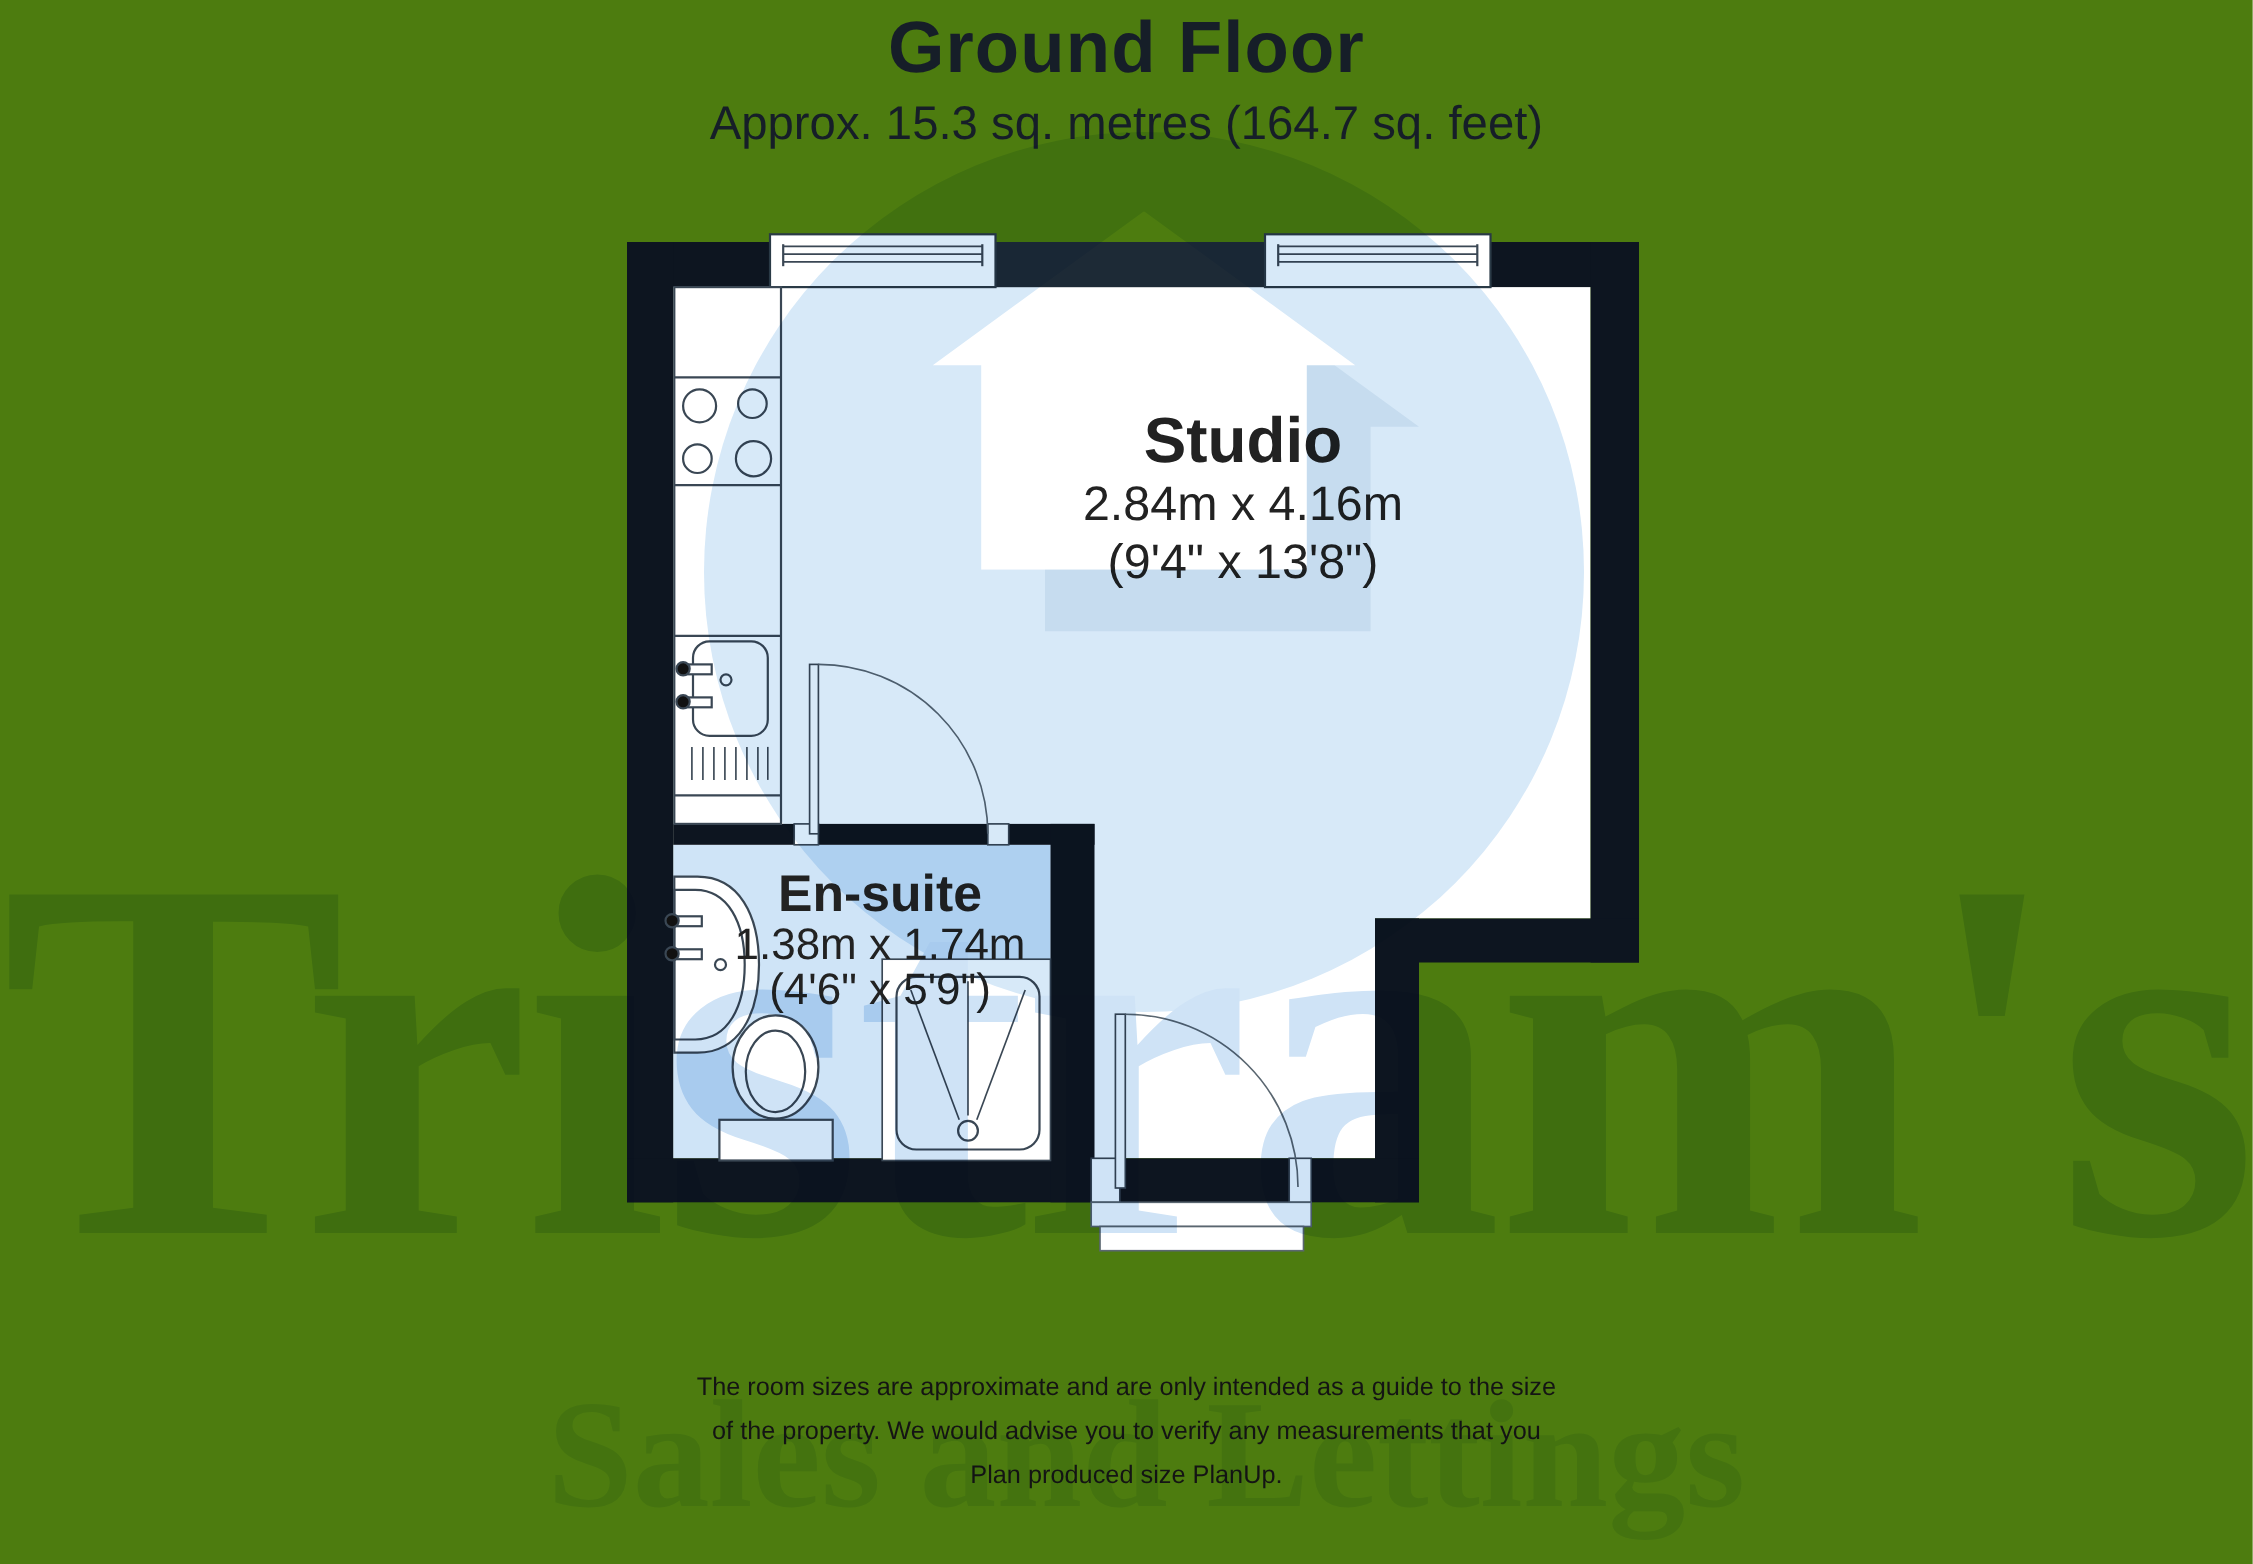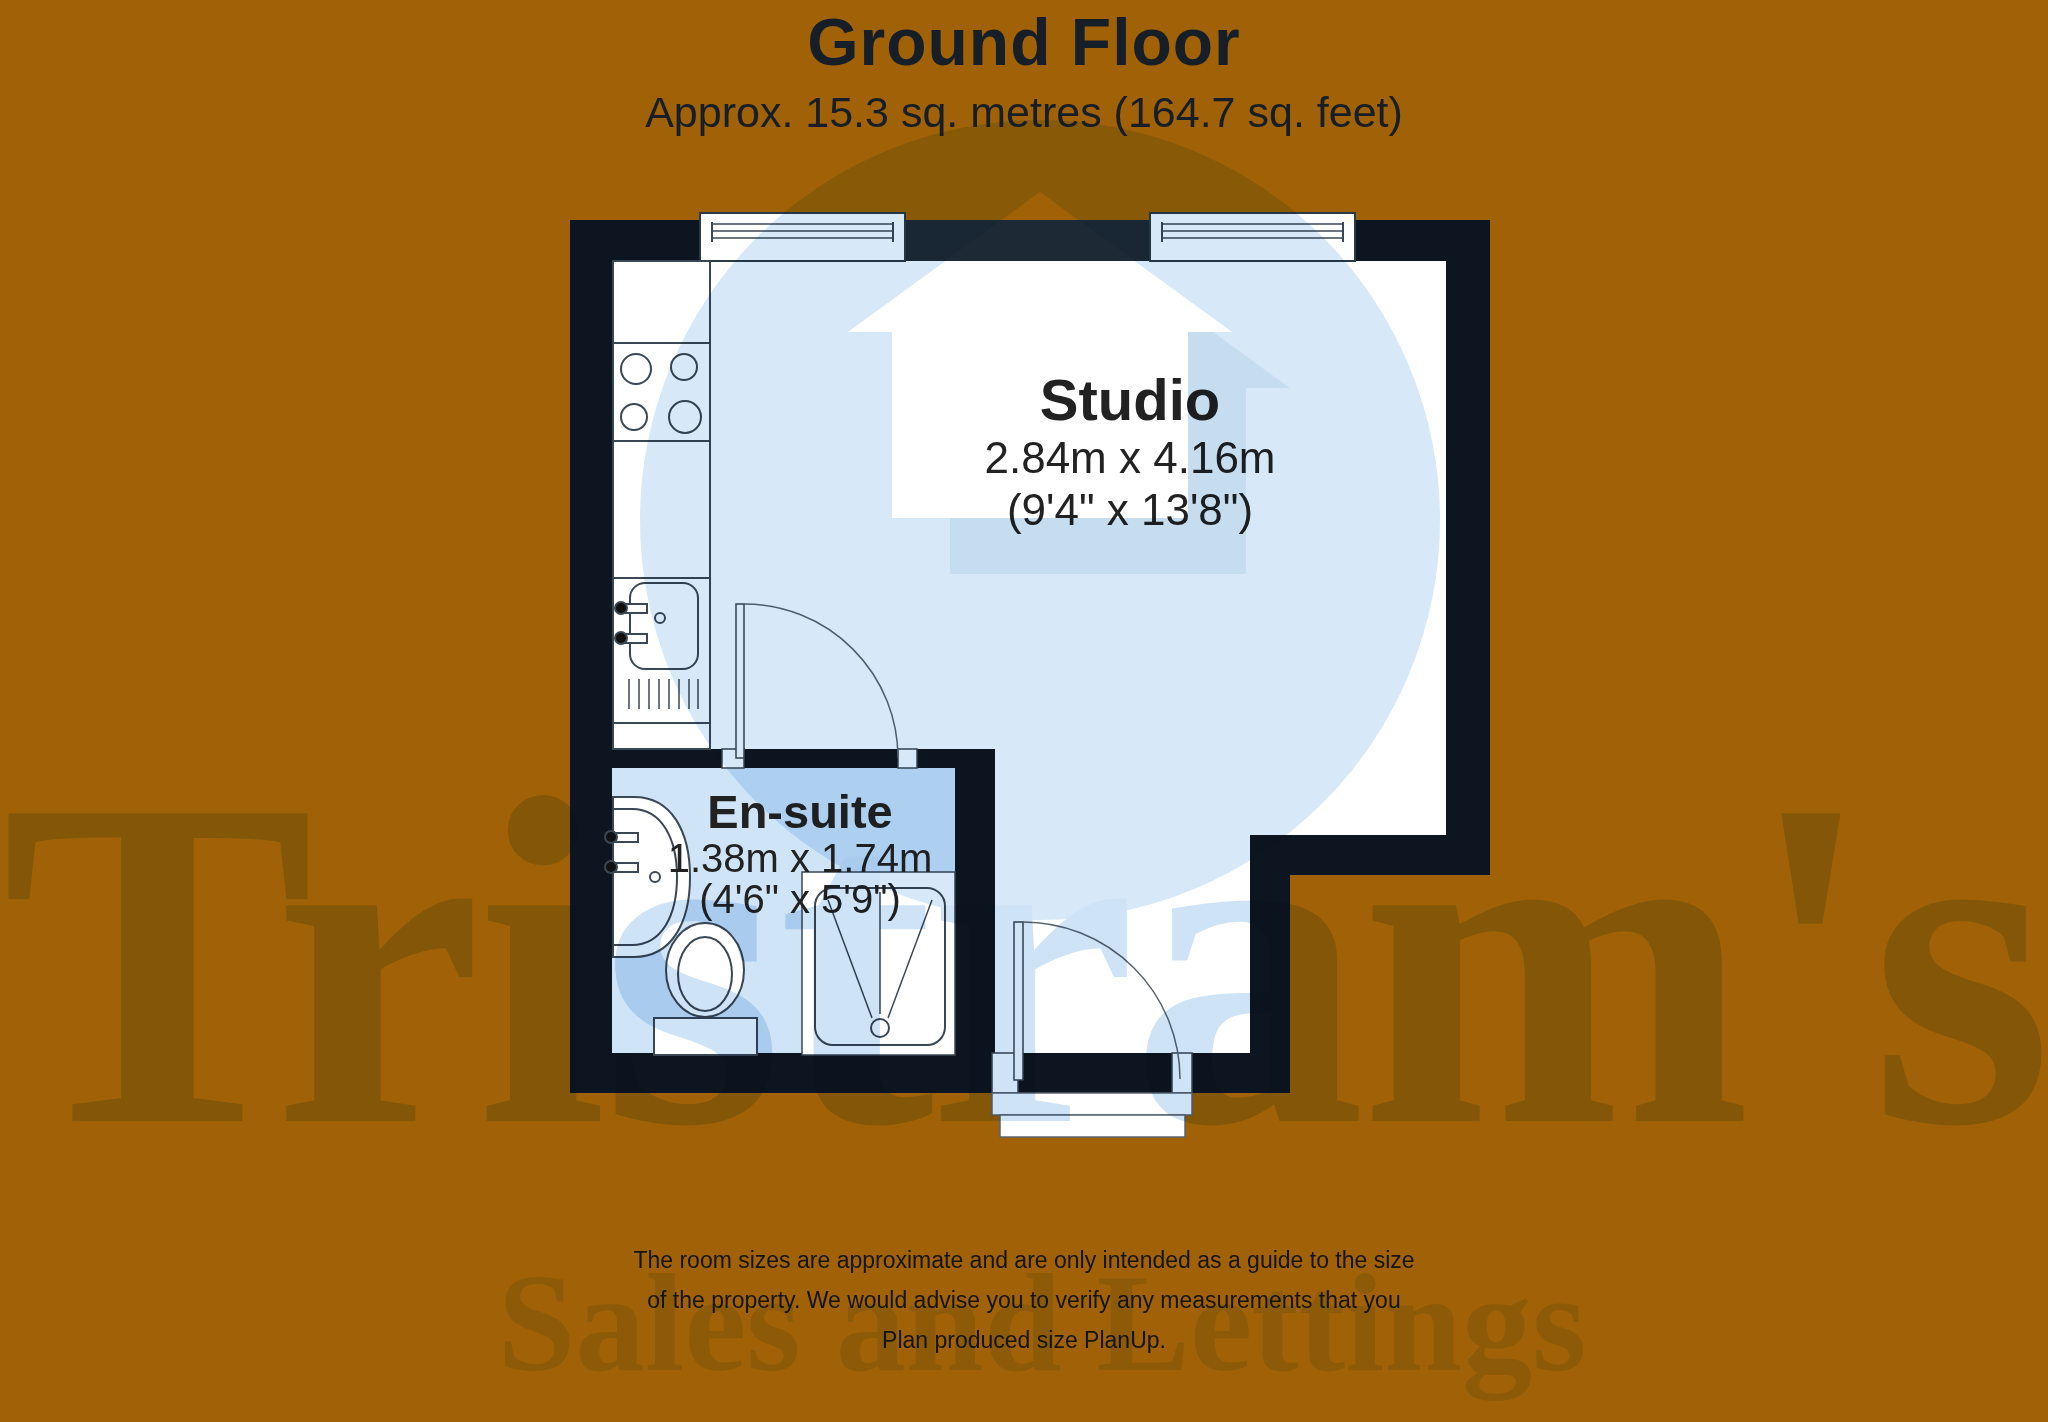--- a/index.html
+++ b/index.html
@@ -1,21 +1,21 @@
 <!DOCTYPE html>
 <html><head>
 <meta charset="utf-8">
 <style>
   :root{
     --wall:#0d1520; --wall-light:#1d2a36; --line:#3a4754; --line-soft:#5a6670;
     --ink:#161e28; --ink-soft:#222; --ensuite:#cfe4f7; --wm-letters:#cfe3f6;
     --wm-tagline:#e0edf9; --disc:#d7e9f8; --disc-shadow:#c6dcef;
   }
   html,body{margin:0;padding:0;background:#fff;}
-  #stage{position:relative;width:2048px;height:1422px;background:#a16207;overflow:hidden;
+  #stage{position:relative;width:2048px;height:1422px;background:#4d7c0f;overflow:hidden;
          font-family:"Liberation Sans",sans-serif;}
   .abs{position:absolute;}
   .centered{left:0;right:0;text-align:center;}
   #title{top:4px;font-size:66px;font-weight:bold;color:var(--ink);letter-spacing:1px;}
   #subtitle{top:88px;font-size:43px;color:var(--ink);}
   #plan-svg{left:0;top:0;}
   #total-area{top:1150px;font-size:55px;color:#141414;}
   #disclaimer{top:1240px;font-size:23px;line-height:40px;color:#141414;}
   
   #watermark{left:0;top:0;width:2048px;height:1422px;mix-blend-mode:multiply;pointer-events:none;}

